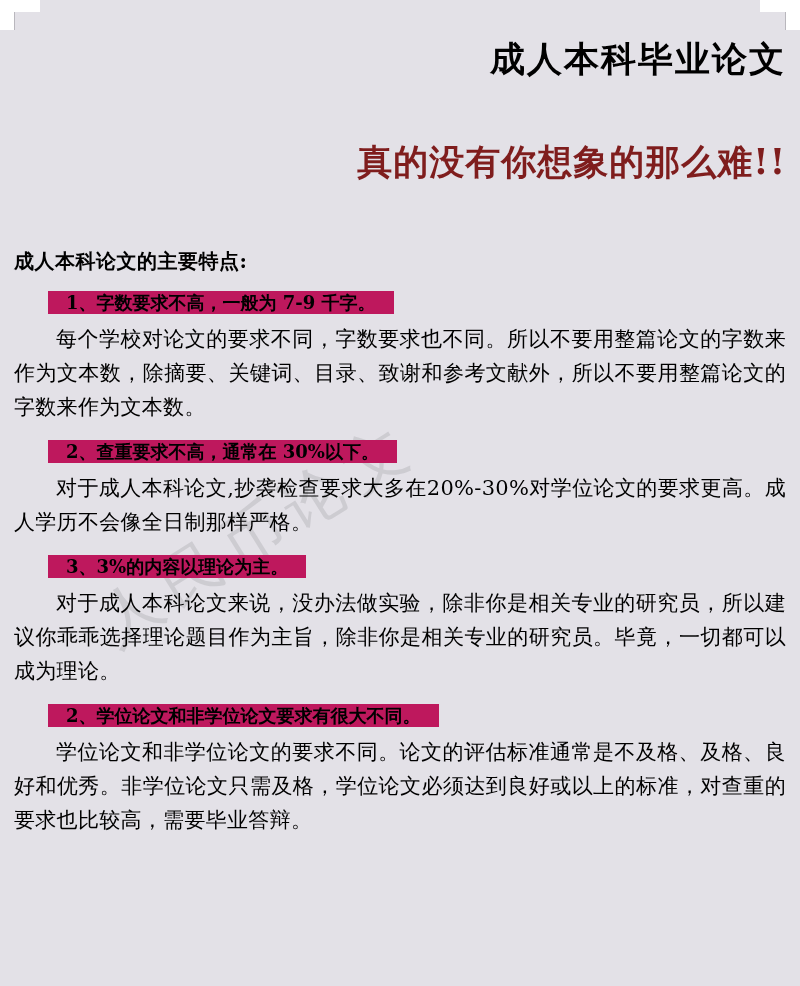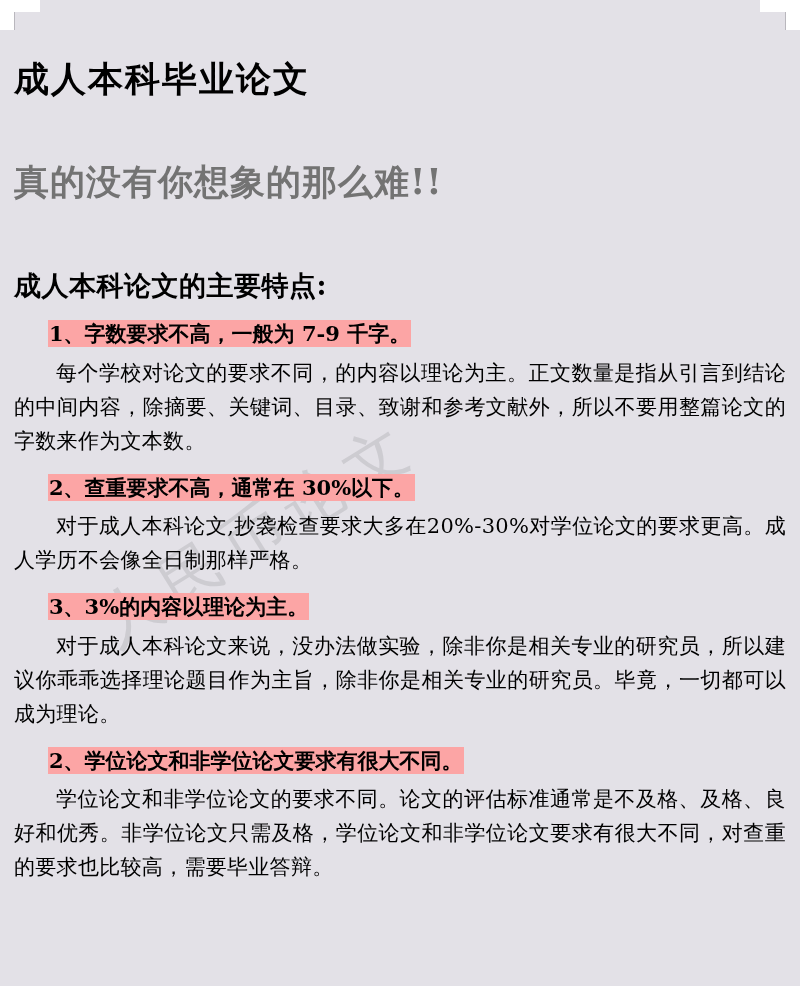--- a/index.html
+++ b/index.html
@@ -40,59 +40,59 @@
     background: #b9b7bd;
   }
 
   .content {
     position: relative;
     padding: 0 14px;
     z-index: 3;
   }
 
   .title-block {
-    text-align: left;
-    padding-top: 56px;
+    text-align: right;
+    padding-top: 36px;
   }
   h1.doc-title {
     font-family: "DejaVu Serif", "Liberation Serif", serif;
     font-size: 35px;
     font-weight: 700;
     letter-spacing: 2px;
     margin: 0;
     color: #000;
   }
   h2.doc-subtitle {
     font-family: "DejaVu Serif", "Liberation Serif", serif;
     font-size: 35px;
     font-weight: 700;
     letter-spacing: 1px;
     margin: 56px 0 0 0;
-    color: #737373;
+    color: #7f1d1d;
   }
 
   .body-block {
     margin-top: 62px;
     color: #000;
   }
   .lead {
-    font-size: 27px;
+    font-size: 20px;
     font-weight: 700;
     letter-spacing: 0.5px;
     margin: 0 0 10px 0;
     font-family: "DejaVu Serif", "Liberation Serif", serif;
   }
   .hl {
     display: inline;
-    background: #fca5a5;
-    font-size: 21px;
+    background: #be185d;
+    font-size: 18px;
     font-weight: 700;
     font-family: "DejaVu Serif", "Liberation Serif", serif;
     line-height: 1.5;
-    padding: 1px 1px;
+    padding: 1px 18px;
   }
   .hl-wrap {
     margin: 14px 0 6px 34px;
   }
   p.para {
     font-size: 21px;
     line-height: 1.62;
     margin: 0 0 4px 0;
     text-indent: 2em;
     text-align: justify;
@@ -138,32 +138,32 @@
       <h2 class="doc-subtitle">真的没有你想象的那么难!!</h2>
     </div>
 
     <div class="body-block">
 
       <p class="lead">成人本科论文的主要特点:</p>
 
       <div class="hl-wrap">
         <span class="hl">1、字数要求不高，一般为 7-9 千字。</span>
       </div>
-      <p class="para">每个学校对论文的要求不同，的内容以理论为主。正文数量是指从引言到结论的中间内容，除摘要、关键词、目录、致谢和参考文献外，所以不要用整篇论文的字数来作为文本数。</p>
+      <p class="para">每个学校对论文的要求不同，字数要求也不同。所以不要用整篇论文的字数来作为文本数，除摘要、关键词、目录、致谢和参考文献外，所以不要用整篇论文的字数来作为文本数。</p>
 
       <div class="hl-wrap">
         <span class="hl">2、查重要求不高，通常在 30%以下。</span>
       </div>
       <p class="para">对于成人本科论文,抄袭检查要求大多在20%-30%对学位论文的要求更高。成人学历不会像全日制那样严格。</p>
 
       <div class="hl-wrap">
         <span class="hl">3、3%的内容以理论为主。</span>
       </div>
       <p class="para">对于成人本科论文来说，没办法做实验，除非你是相关专业的研究员，所以建议你乖乖选择理论题目作为主旨，除非你是相关专业的研究员。毕竟，一切都可以成为理论。</p>
 
       <div class="hl-wrap">
         <span class="hl">2、学位论文和非学位论文要求有很大不同。</span>
       </div>
-      <p class="para">学位论文和非学位论文的要求不同。论文的评估标准通常是不及格、及格、良好和优秀。非学位论文只需及格，学位论文和非学位论文要求有很大不同，对查重的要求也比较高，需要毕业答辩。</p>
+      <p class="para">学位论文和非学位论文的要求不同。论文的评估标准通常是不及格、及格、良好和优秀。非学位论文只需及格，学位论文必须达到良好或以上的标准，对查重的要求也比较高，需要毕业答辩。</p>
 
     </div>
   </div>
 </div>
 
 </body></html>

